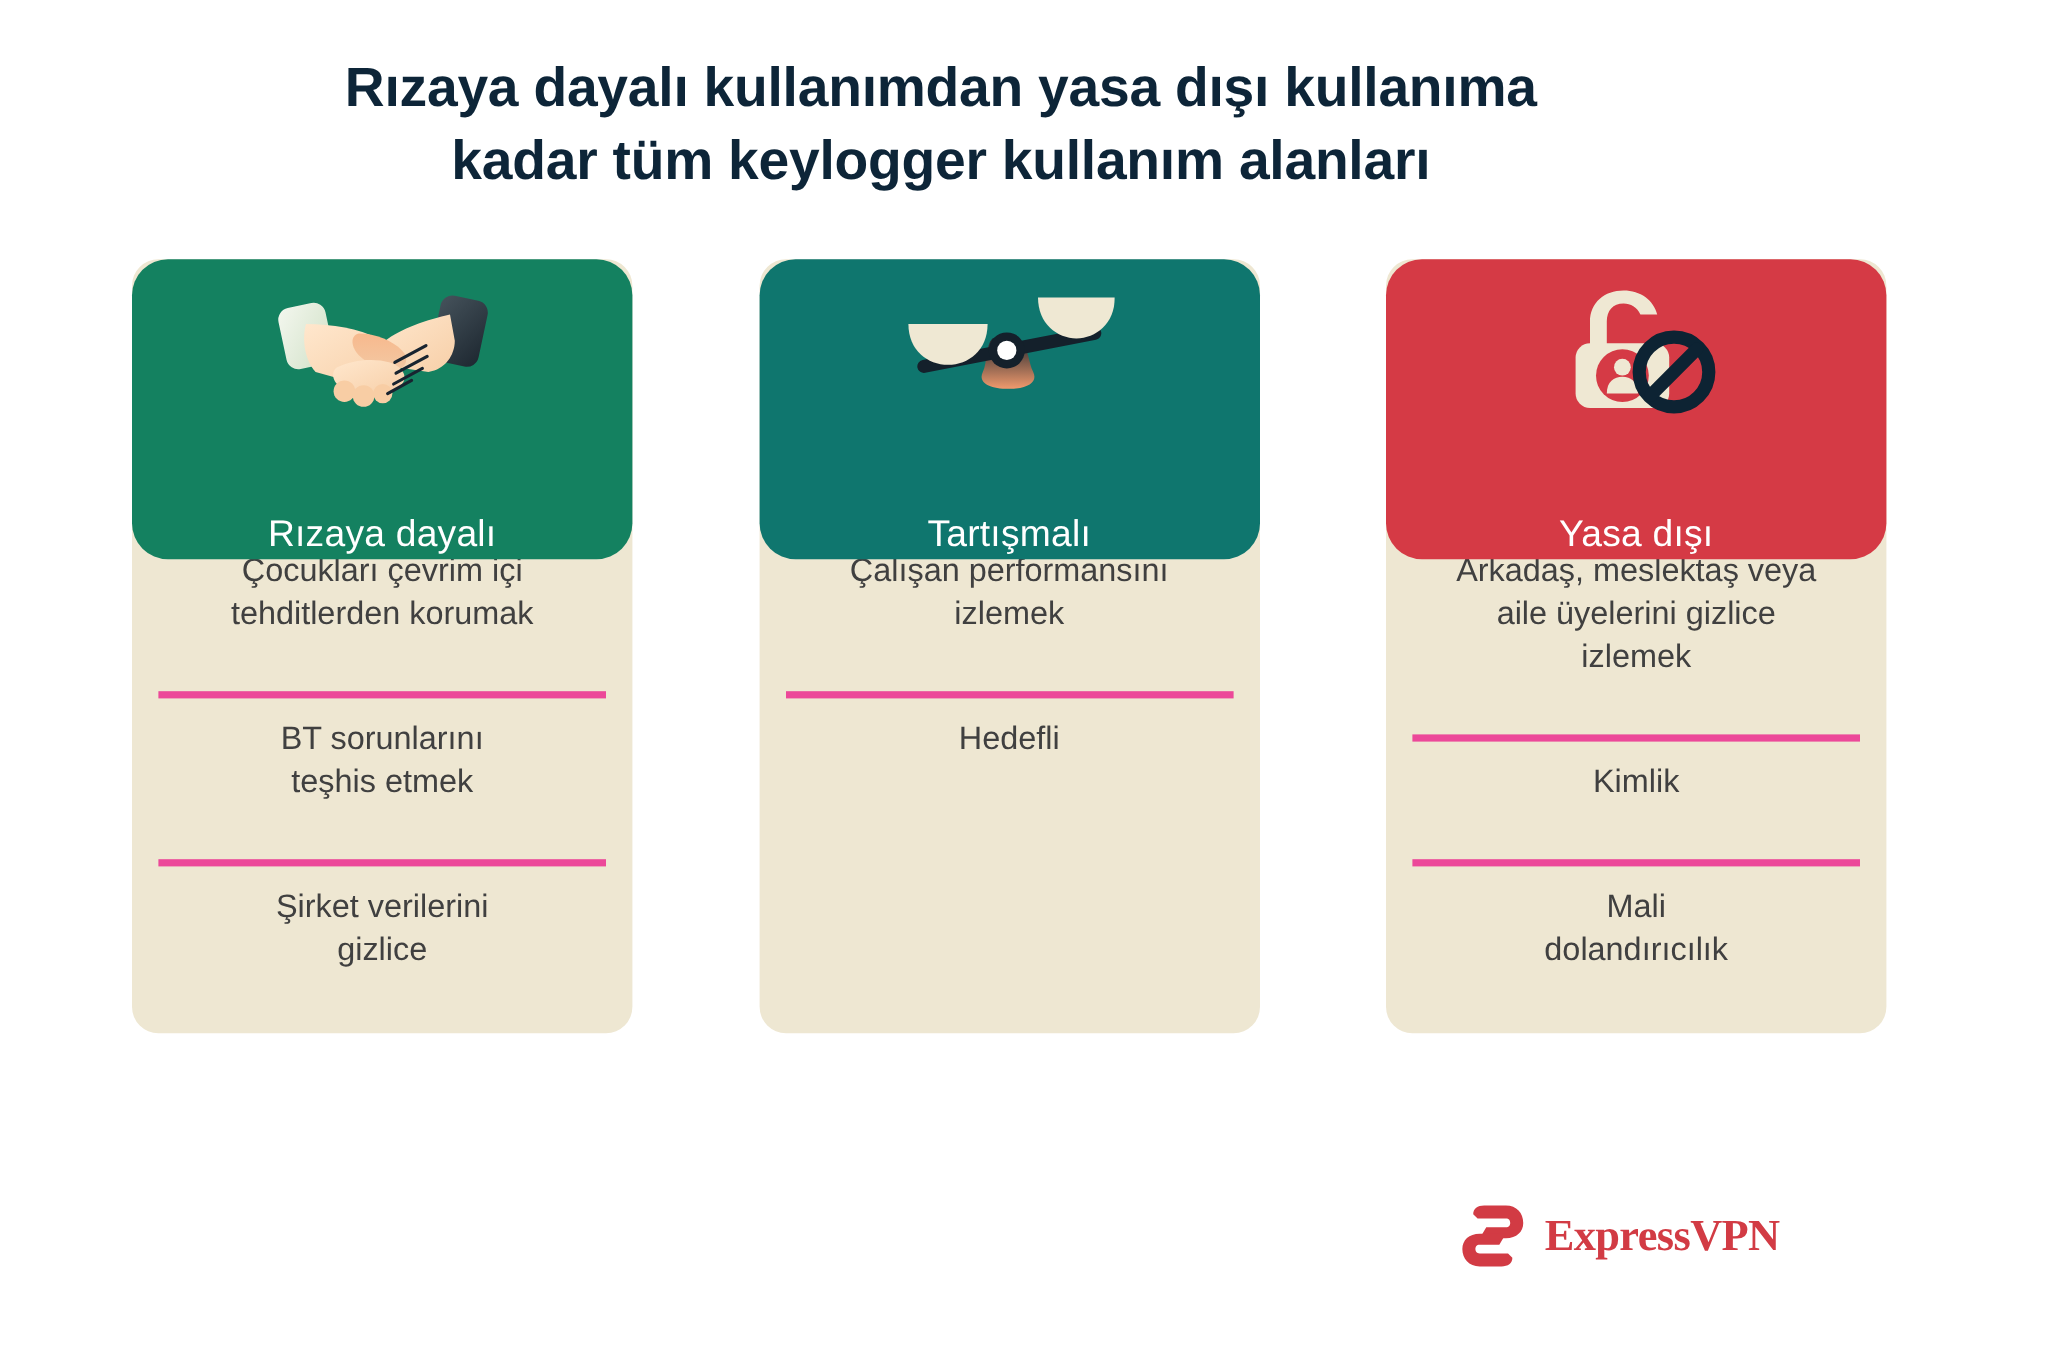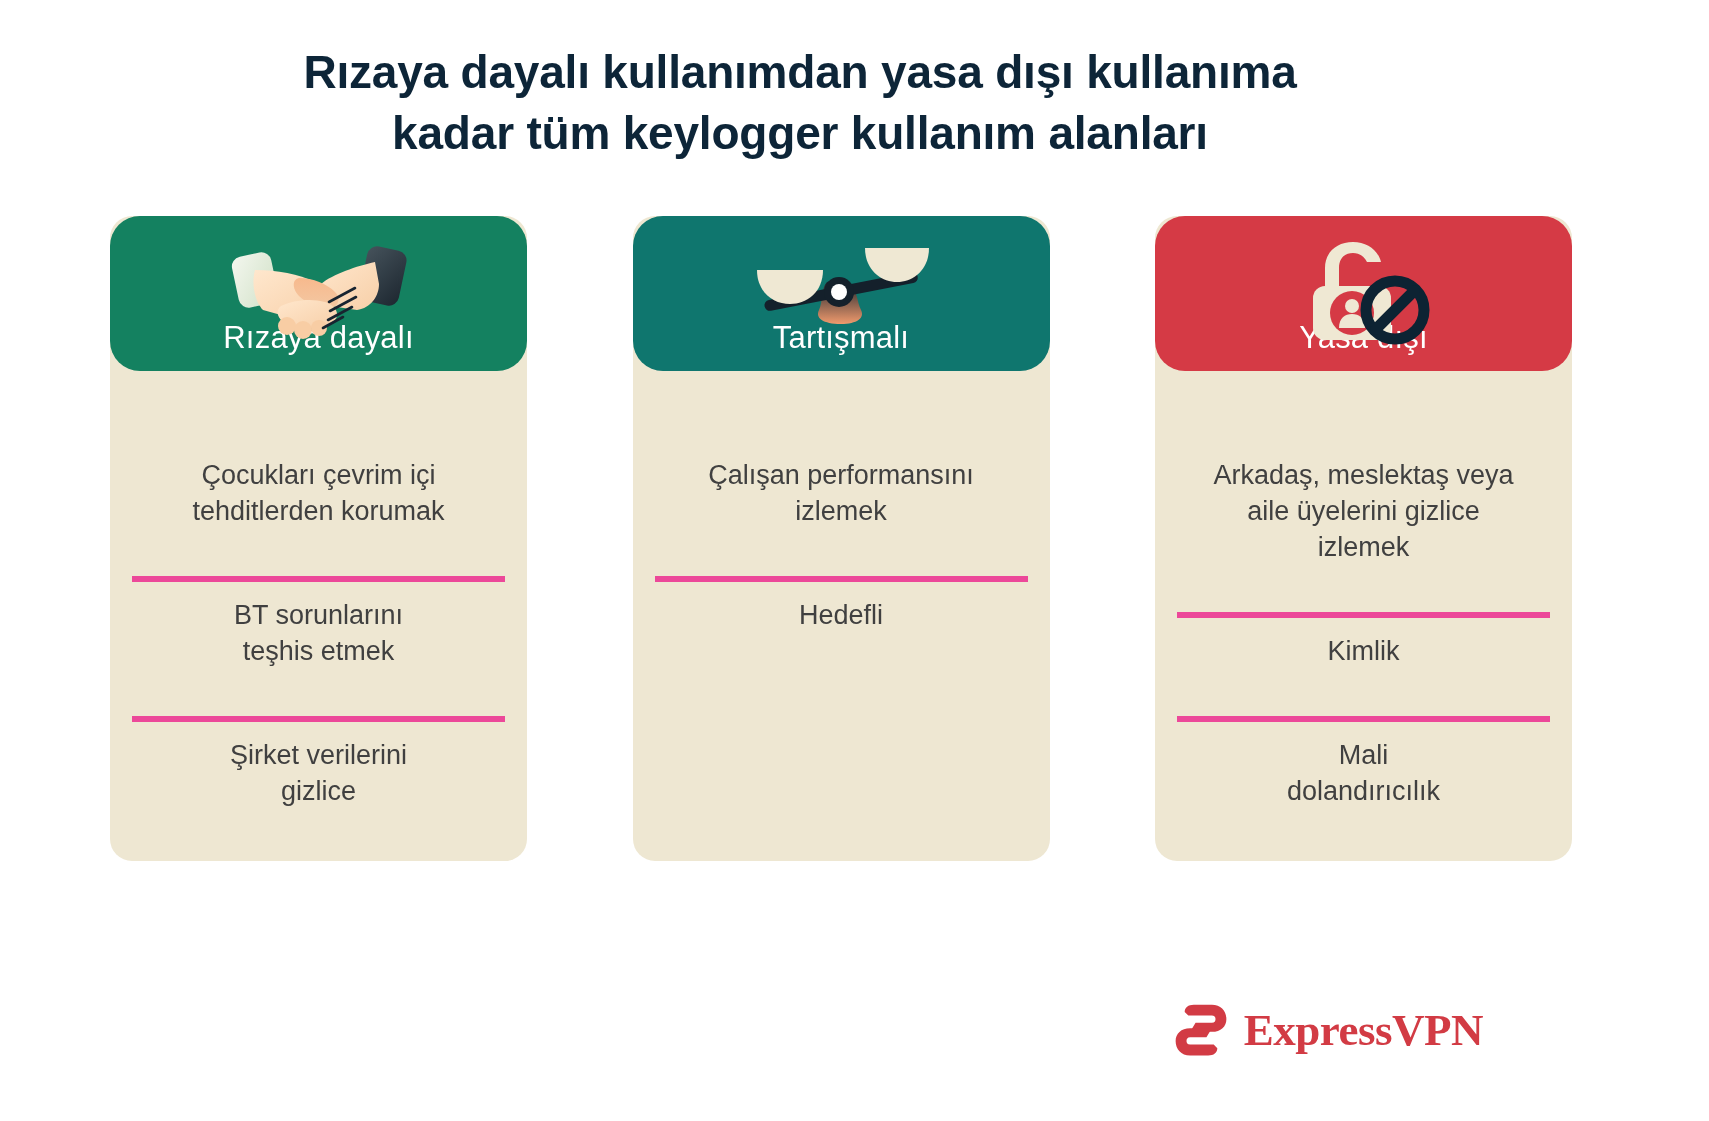--- a/index.html
+++ b/index.html
@@ -14,21 +14,21 @@
   .page {
     position: relative;
     width: 1709px;
     height: 1121px;
     background: #ffffff;
   }
 
   
   .title {
     position: absolute;
-    left: 140px;
+    left: 124px;
     top: 42px;
     width: 1320px;
     text-align: center;
     color: #0d2538;
     font-size: 46px;
     line-height: 1.32;
     font-weight: 700;
     letter-spacing: -0.2px;
   }
   .title-line { display: block; }
@@ -61,26 +61,26 @@
     border-radius: 22px;
     padding-top: 226px;
   }
 
   
   .card-header {
     position: absolute;
     left: 0;
     top: 0;
     width: 417px;
-    height: 155px;
+    height: 250px;
     border-radius: 30px;
     display: flex;
     flex-direction: column;
     justify-content: flex-end;
-    padding-bottom: 16px;
+    padding-bottom: 4px;
     z-index: 2;
   }
   .card-header.green  { background: #148160; }
   .card-header.orange { background: #0f766e; }
   .card-header.red    { background: #d53a45; }
 
   .card-icon {
     position: absolute;
     top: 22px;
     left: 50%;
@@ -123,21 +123,21 @@
     position: absolute;
     right: 226px;
     bottom: 62px;
     display: flex;
     align-items: center;
     gap: 14px;
   }
   .logo-mark { width: 58px; height: 58px; display: block; }
   .logo-text {
     font-family: "Liberation Serif", serif;
-    font-size: 45px;
+    font-size: 37px;
     font-weight: 700;
     color: #d23b44;
     letter-spacing: -0.5px;
     line-height: 1;
   }
 </style>
 </head>
 <body>
 
 <div class="page">

